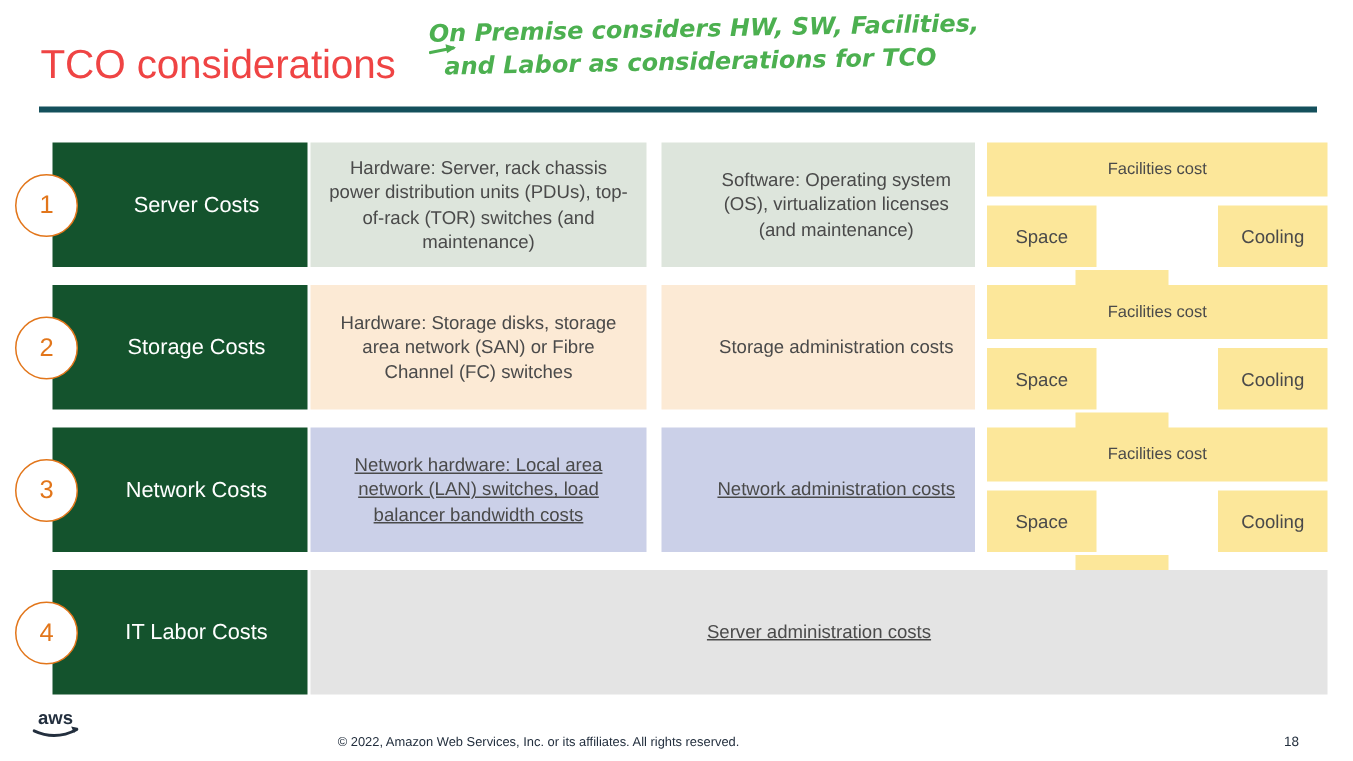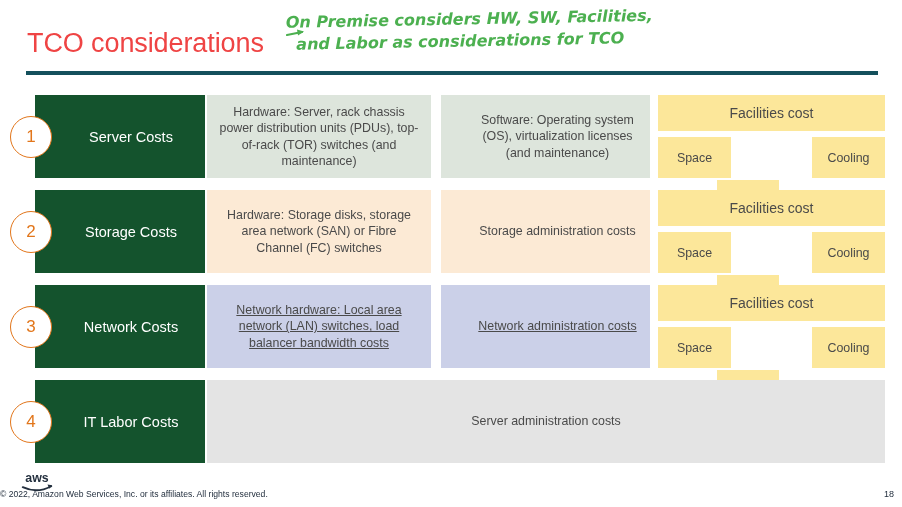--- a/index.html
+++ b/index.html
@@ -118,35 +118,35 @@
     padding: 4px 10px;
   }
 
   .col-hw   { left: 207px; width: 224px; }
   .col-sw   { left: 441px; width: 209px; padding-left: 34px; }
   .col-full { left: 207px; width: 678px; }
 
   .bg-green    { background: #dde5dc; }
   .bg-peach    { background: #fcead5; }
   .bg-lavender { background: #cbd0e8; text-decoration: underline; }
-  .bg-gray     { background: #e4e4e4; }
+  .bg-gray     { background: #e4e4e4; text-decoration: underline; }
 
   
   .fac-stack {
     position: absolute;
     left: 658px; top: 0;
     width: 227px; height: 83px;
   }
   .fac-title {
     position: absolute;
     left: 0; top: 0;
     width: 227px; height: 36px;
     background: #fce79a;
     color: #4a4a4a;
-    font-size: 14px;
+    font-size: 11px;
     display: flex;
     align-items: center;
     justify-content: center;
   }
   .fac-sub {
     position: absolute;
     top: 42px;
     height: 41px;
     background: #fce79a;
     color: #4a4a4a;
@@ -159,26 +159,27 @@
   .fac-sub-1 { left: 59px;  width: 62px; margin-top: 43px; }
   .fac-sub-2 { left: 154px; width: 73px; }
 
   
   .footer { position: absolute; left: 0; bottom: 0; width: 902px; height: 45px; }
   .aws-logo { position: absolute; left: 18px; bottom: 12px; width: 38px; height: 26px; }
   .copyright {
     position: absolute;
     left: 0; bottom: 8px;
     width: 718px;
+    text-align: center;
     font-size: 8.6px;
     color: #232f3e;
   }
   .page-num {
     position: absolute;
-    right: 8px; bottom: 8px;
+    right: 36px; bottom: 8px;
     font-size: 9px;
     color: #232f3e;
     margin-top: 12px;
   }
 </style>
 </head>
 <body>
 
 <div class="slide-header">
   <div class="page-title">TCO considerations</div>

